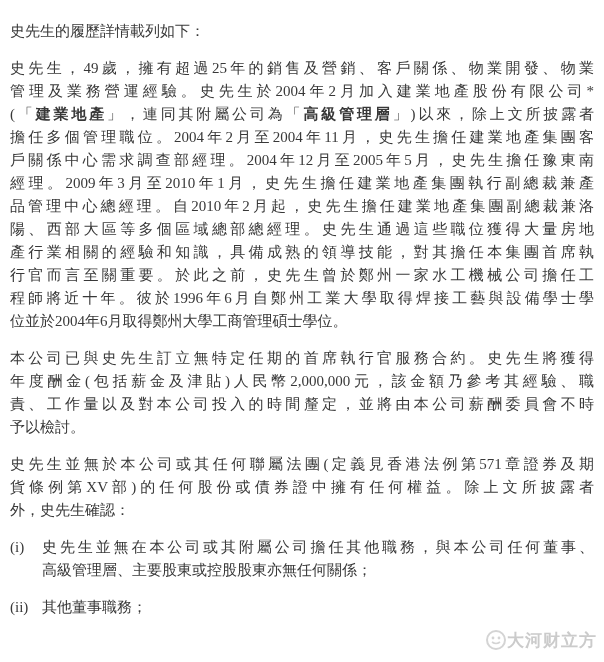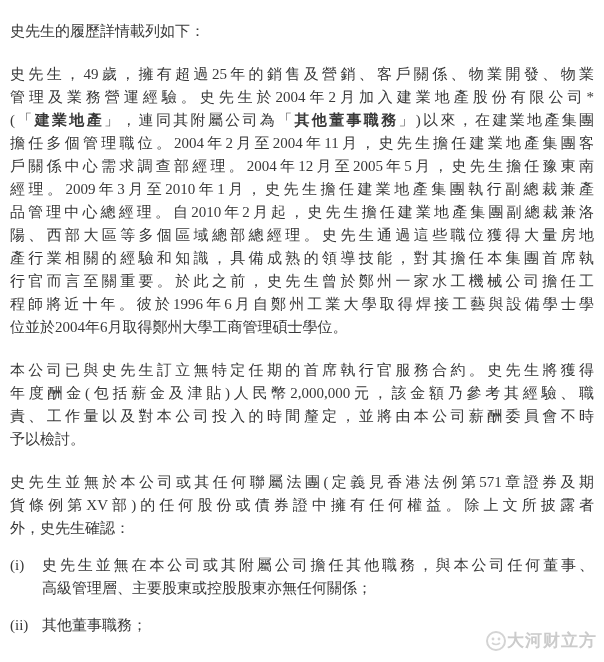--- a/index.html
+++ b/index.html
@@ -20,58 +20,58 @@
     line-height: 23px;
     white-space: nowrap;
   }
   
   .j {
     white-space: normal;
     text-align: justify;
     text-align-last: justify;
     text-justify: inter-ideograph;
   }
-  .para { margin-top: 20px; }
+  .para { margin-top: 14px; }
   b, .bold { font-weight: bold; }
   .item {
     margin-top: 14px;
     display: flex;
     align-items: flex-start;
   }
   .item .marker {
     flex: 0 0 32px;
     line-height: 23px;
   }
   .item .itext { flex: 1; min-width: 0; }
   .watermark {
     position: absolute;
     right: 7px;
     bottom: 10px;
     display: flex;
-    align-items: flex-end;
+    align-items: flex-start;
     color: #cbcbcb;
     font-family: "Liberation Sans", "DejaVu Sans", sans-serif;
     font-weight: bold;
     font-size: 17px;
     letter-spacing: 1px;
     user-select: none;
   }
   .watermark svg { display: block; }
 </style>
 </head>
 <body>
 
 <div class="doc">
 
   <div class="line">史先生的履歷詳情載列如下：</div>
 
   <div class="para">
     <div class="line j">史先生，49歲，擁有超過25年的銷售及營銷、客戶關係、物業開發、物業</div>
     <div class="line j">管理及業務營運經驗。史先生於2004年2月加入建業地產股份有限公司*</div>
-    <div class="line j"><span>(「</span><span class="bold">建業地產</span><span>」，連同其附屬公司為「</span><span class="bold">其他董事職務</span><span>」)以來，在建業地產集團</span></div>
+    <div class="line j"><span>(「</span><span class="bold">建業地產</span><span>」，連同其附屬公司為「</span><span class="bold">高級管理層</span><span>」)以來，除上文所披露者</span></div>
     <div class="line j">擔任多個管理職位。2004年2月至2004年11月，史先生擔任建業地產集團客</div>
     <div class="line j">戶關係中心需求調查部經理。2004年12月至2005年5月，史先生擔任豫東南</div>
     <div class="line j">經理。2009年3月至2010年1月，史先生擔任建業地產集團執行副總裁兼產</div>
     <div class="line j">品管理中心總經理。自2010年2月起，史先生擔任建業地產集團副總裁兼洛</div>
     <div class="line j">陽、西部大區等多個區域總部總經理。史先生通過這些職位獲得大量房地</div>
     <div class="line j">產行業相關的經驗和知識，具備成熟的領導技能，對其擔任本集團首席執</div>
     <div class="line j">行官而言至關重要。於此之前，史先生曾於鄭州一家水工機械公司擔任工</div>
     <div class="line j">程師將近十年。彼於1996年6月自鄭州工業大學取得焊接工藝與設備學士學</div>
     <div class="line">位並於2004年6月取得鄭州大學工商管理碩士學位。</div>
   </div>

